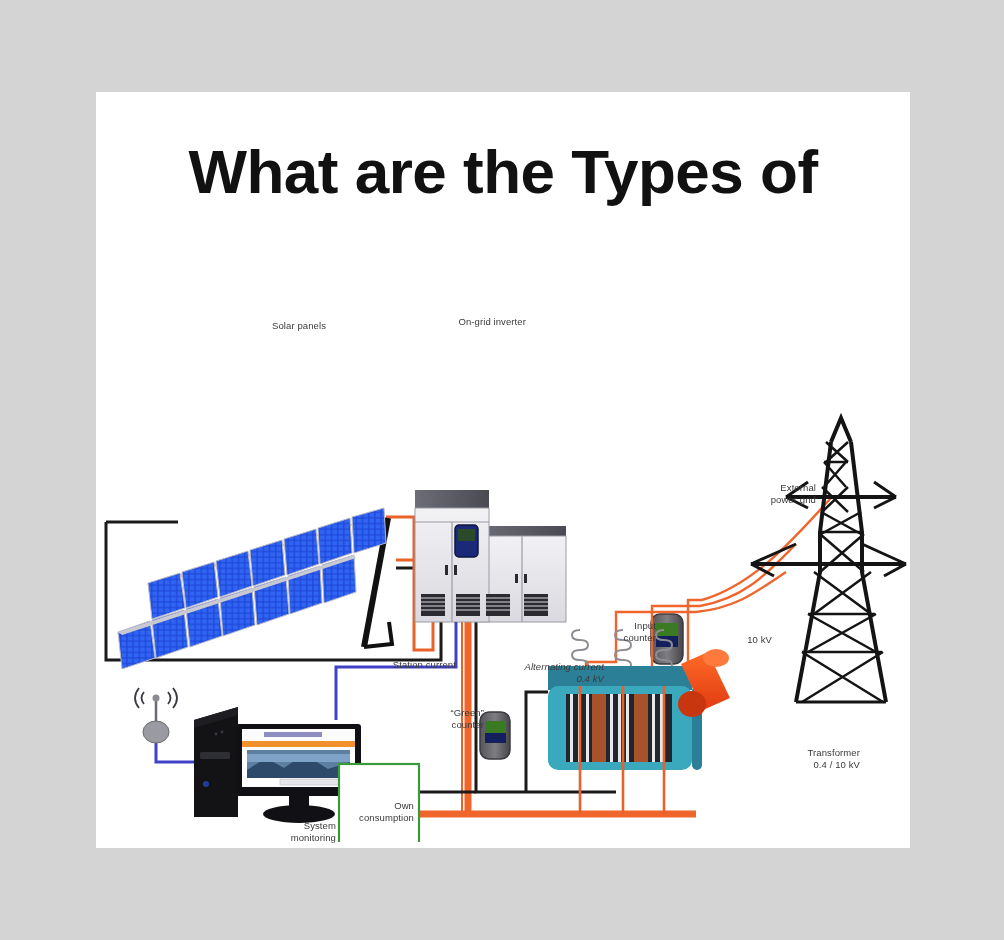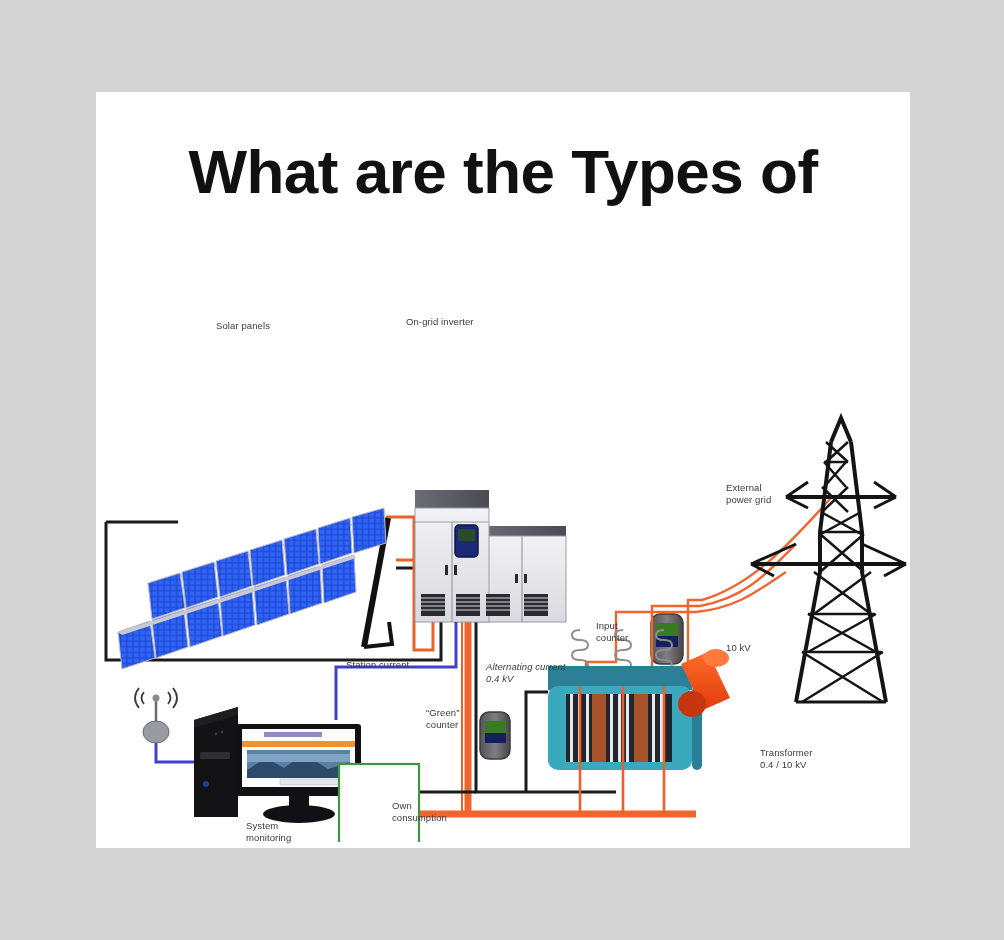--- a/index.html
+++ b/index.html
@@ -41,21 +41,21 @@
     position: absolute;
     left: 0;
     top: 230px;
     width: 814px;
     height: 520px;
   }
   .lbl {
     position: absolute;
     font-size: 9.5px;
     color: #3a3a3a;
-    text-align: left;
+    text-align: right;
     line-height: 1.25;
     white-space: pre-line;
     letter-spacing: 0.1px;
   }
 </style>
 </head>
 <body>
 
 <div id="page">
 
@@ -346,28 +346,28 @@
 
       </svg>
 
       
       <div class="lbl" style="left:120px; top:-2px; width:110px;">Solar panels</div>
       <div class="lbl" style="left:310px; top:-6px; width:120px;">On-grid inverter</div>
       <div class="lbl" style="left:630px; top:160px; width:90px;">External
 power grid</div>
       <div class="lbl" style="left:500px; top:298px; width:60px;">Input
 counter</div>
-      <div class="lbl" style="left:630px; top:320px; width:46px;">10 kV</div>
+      <div class="lbl" style="left:630px; top:312px; width:46px;">10 kV</div>
       <div class="lbl" style="left:250px; top:337px; width:110px;">Station current</div>
       <div class="lbl" style="left:390px; top:339px; width:118px;font-style:italic;">Alternating current
 0.4 kV</div>
       <div class="lbl" style="left:664px; top:425px; width:100px;">Transformer
 0.4 / 10 kV</div>
       <div class="lbl" style="left:330px; top:385px; width:58px;">“Green”
 counter</div>
-      <div class="lbl" style="left:248px; top:478px; width:70px;margin-left:48px;">Own
+      <div class="lbl" style="left:248px; top:478px; width:70px;">Own
 consumption</div>
       <div class="lbl" style="left:150px; top:498px; width:90px;">System
 monitoring</div>
 
     </div>
   </div>
 </div>
 
 </body></html>

